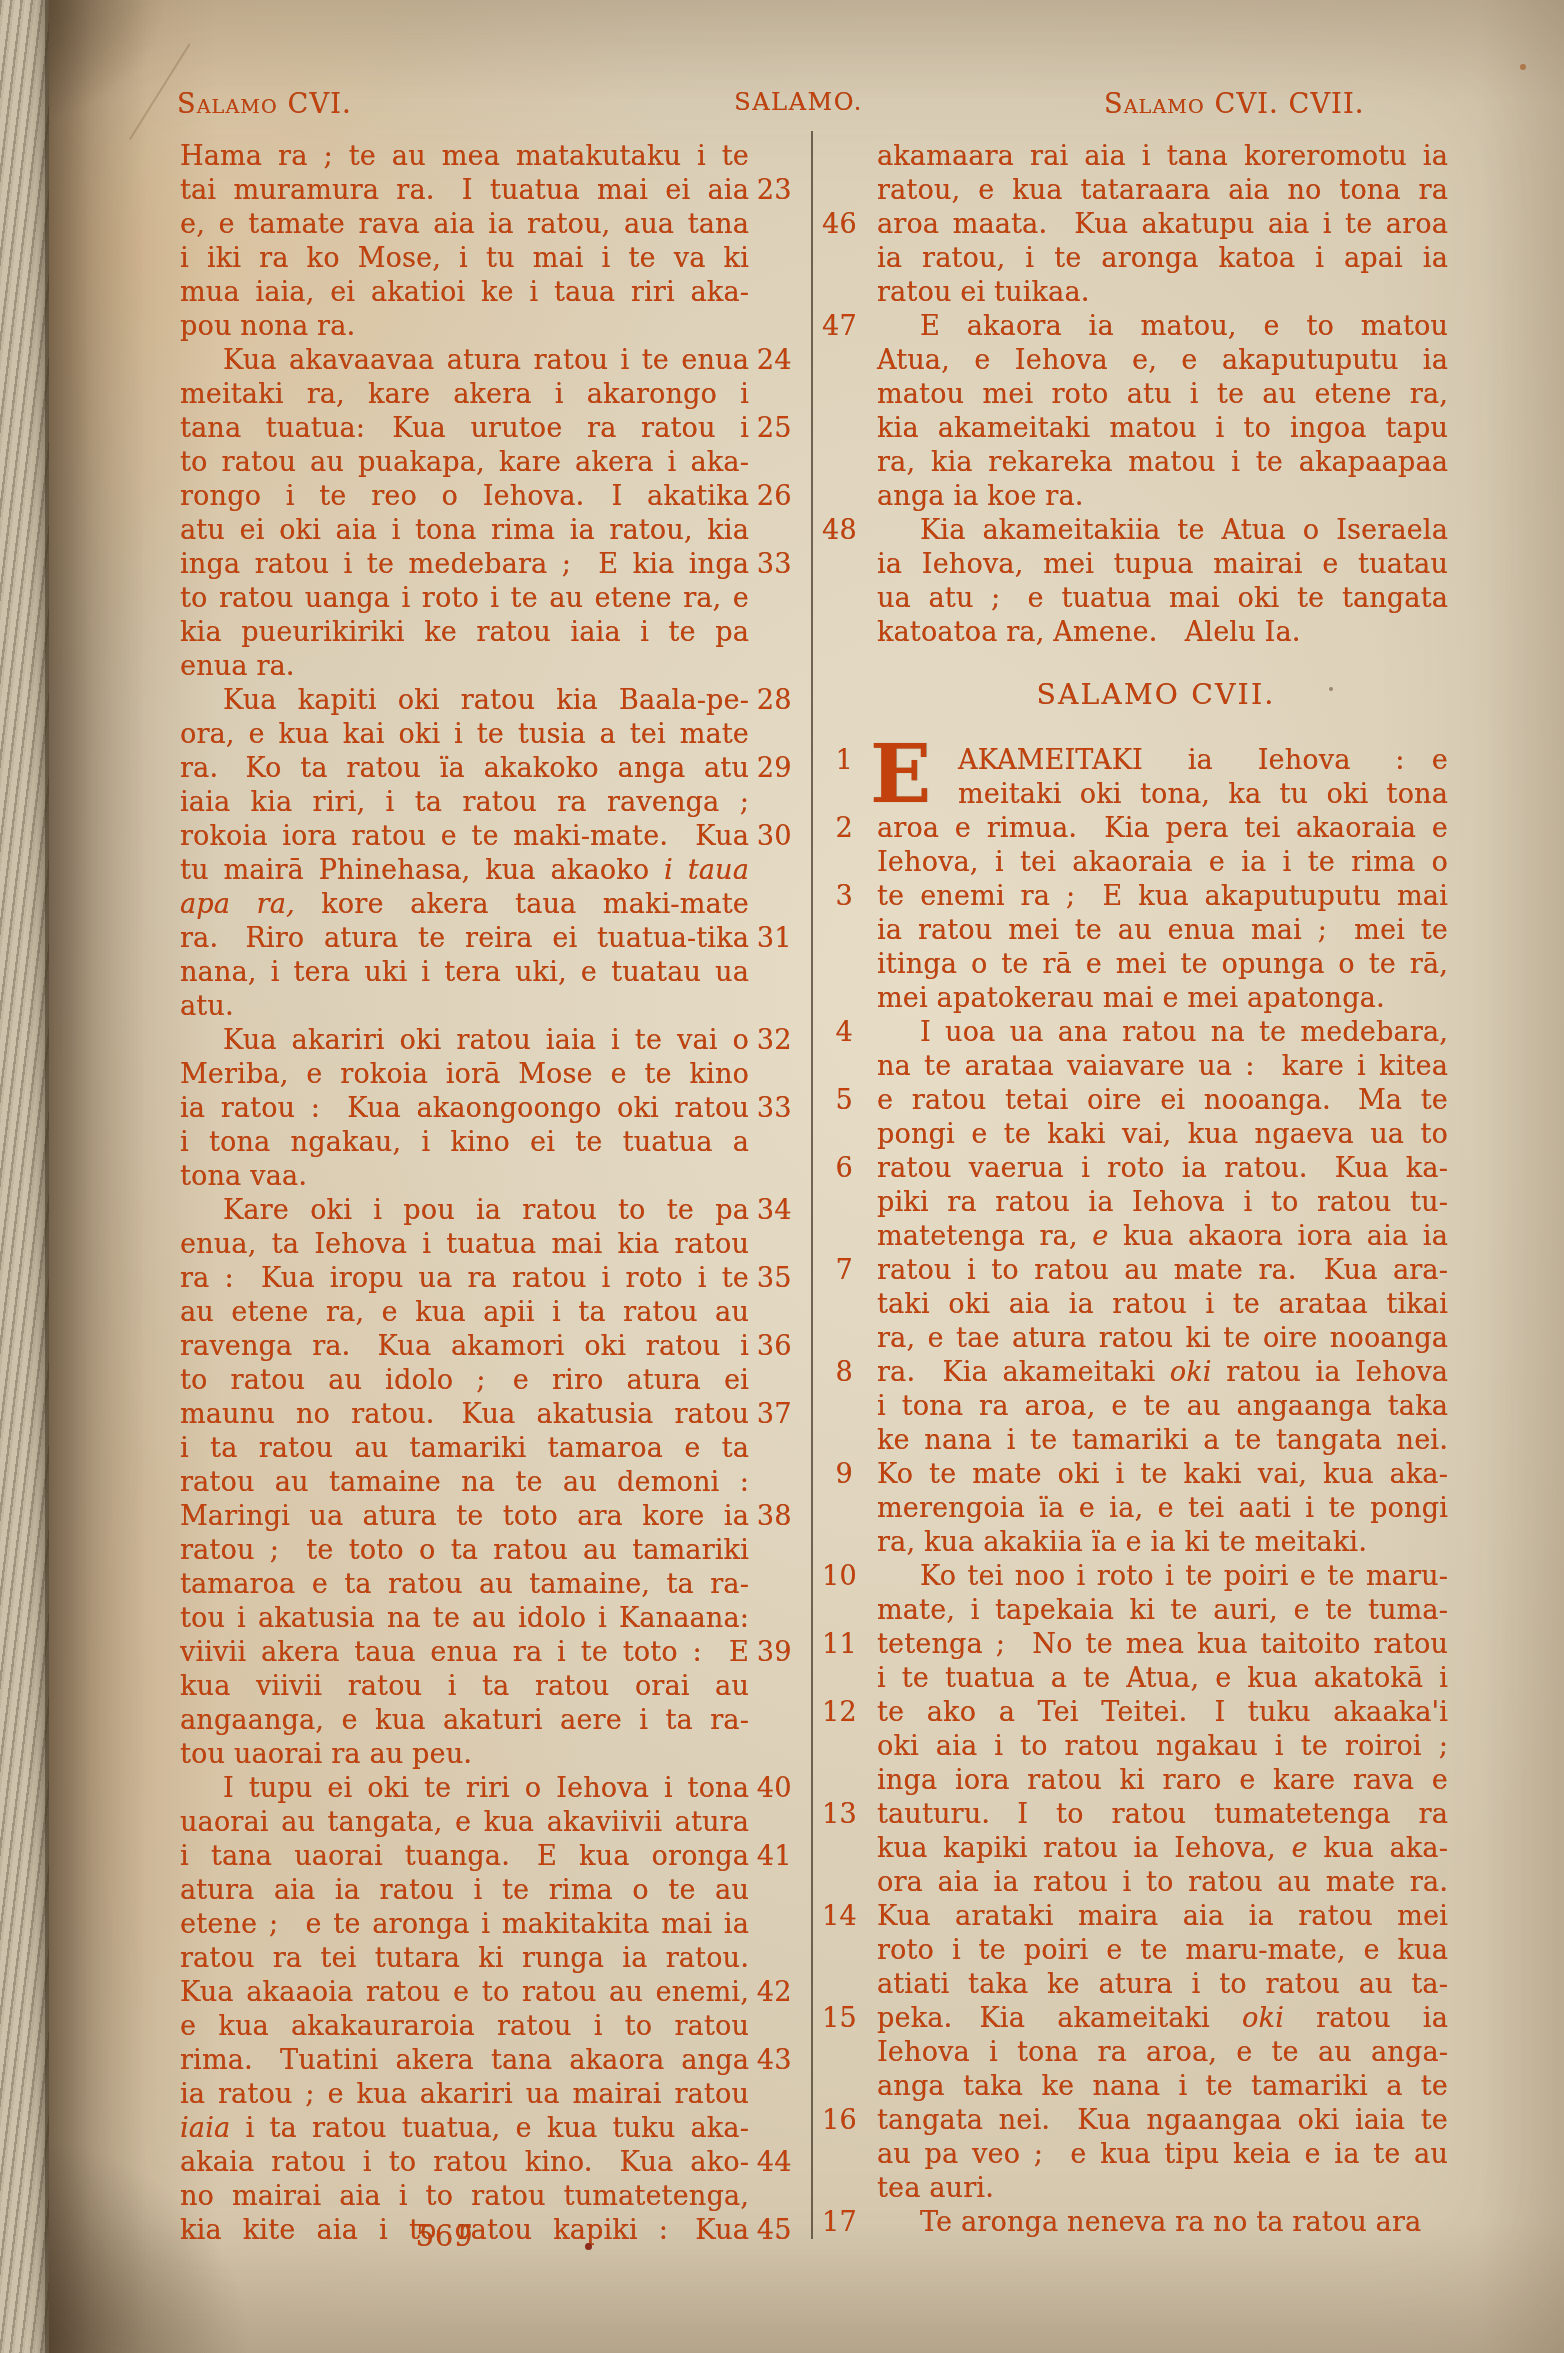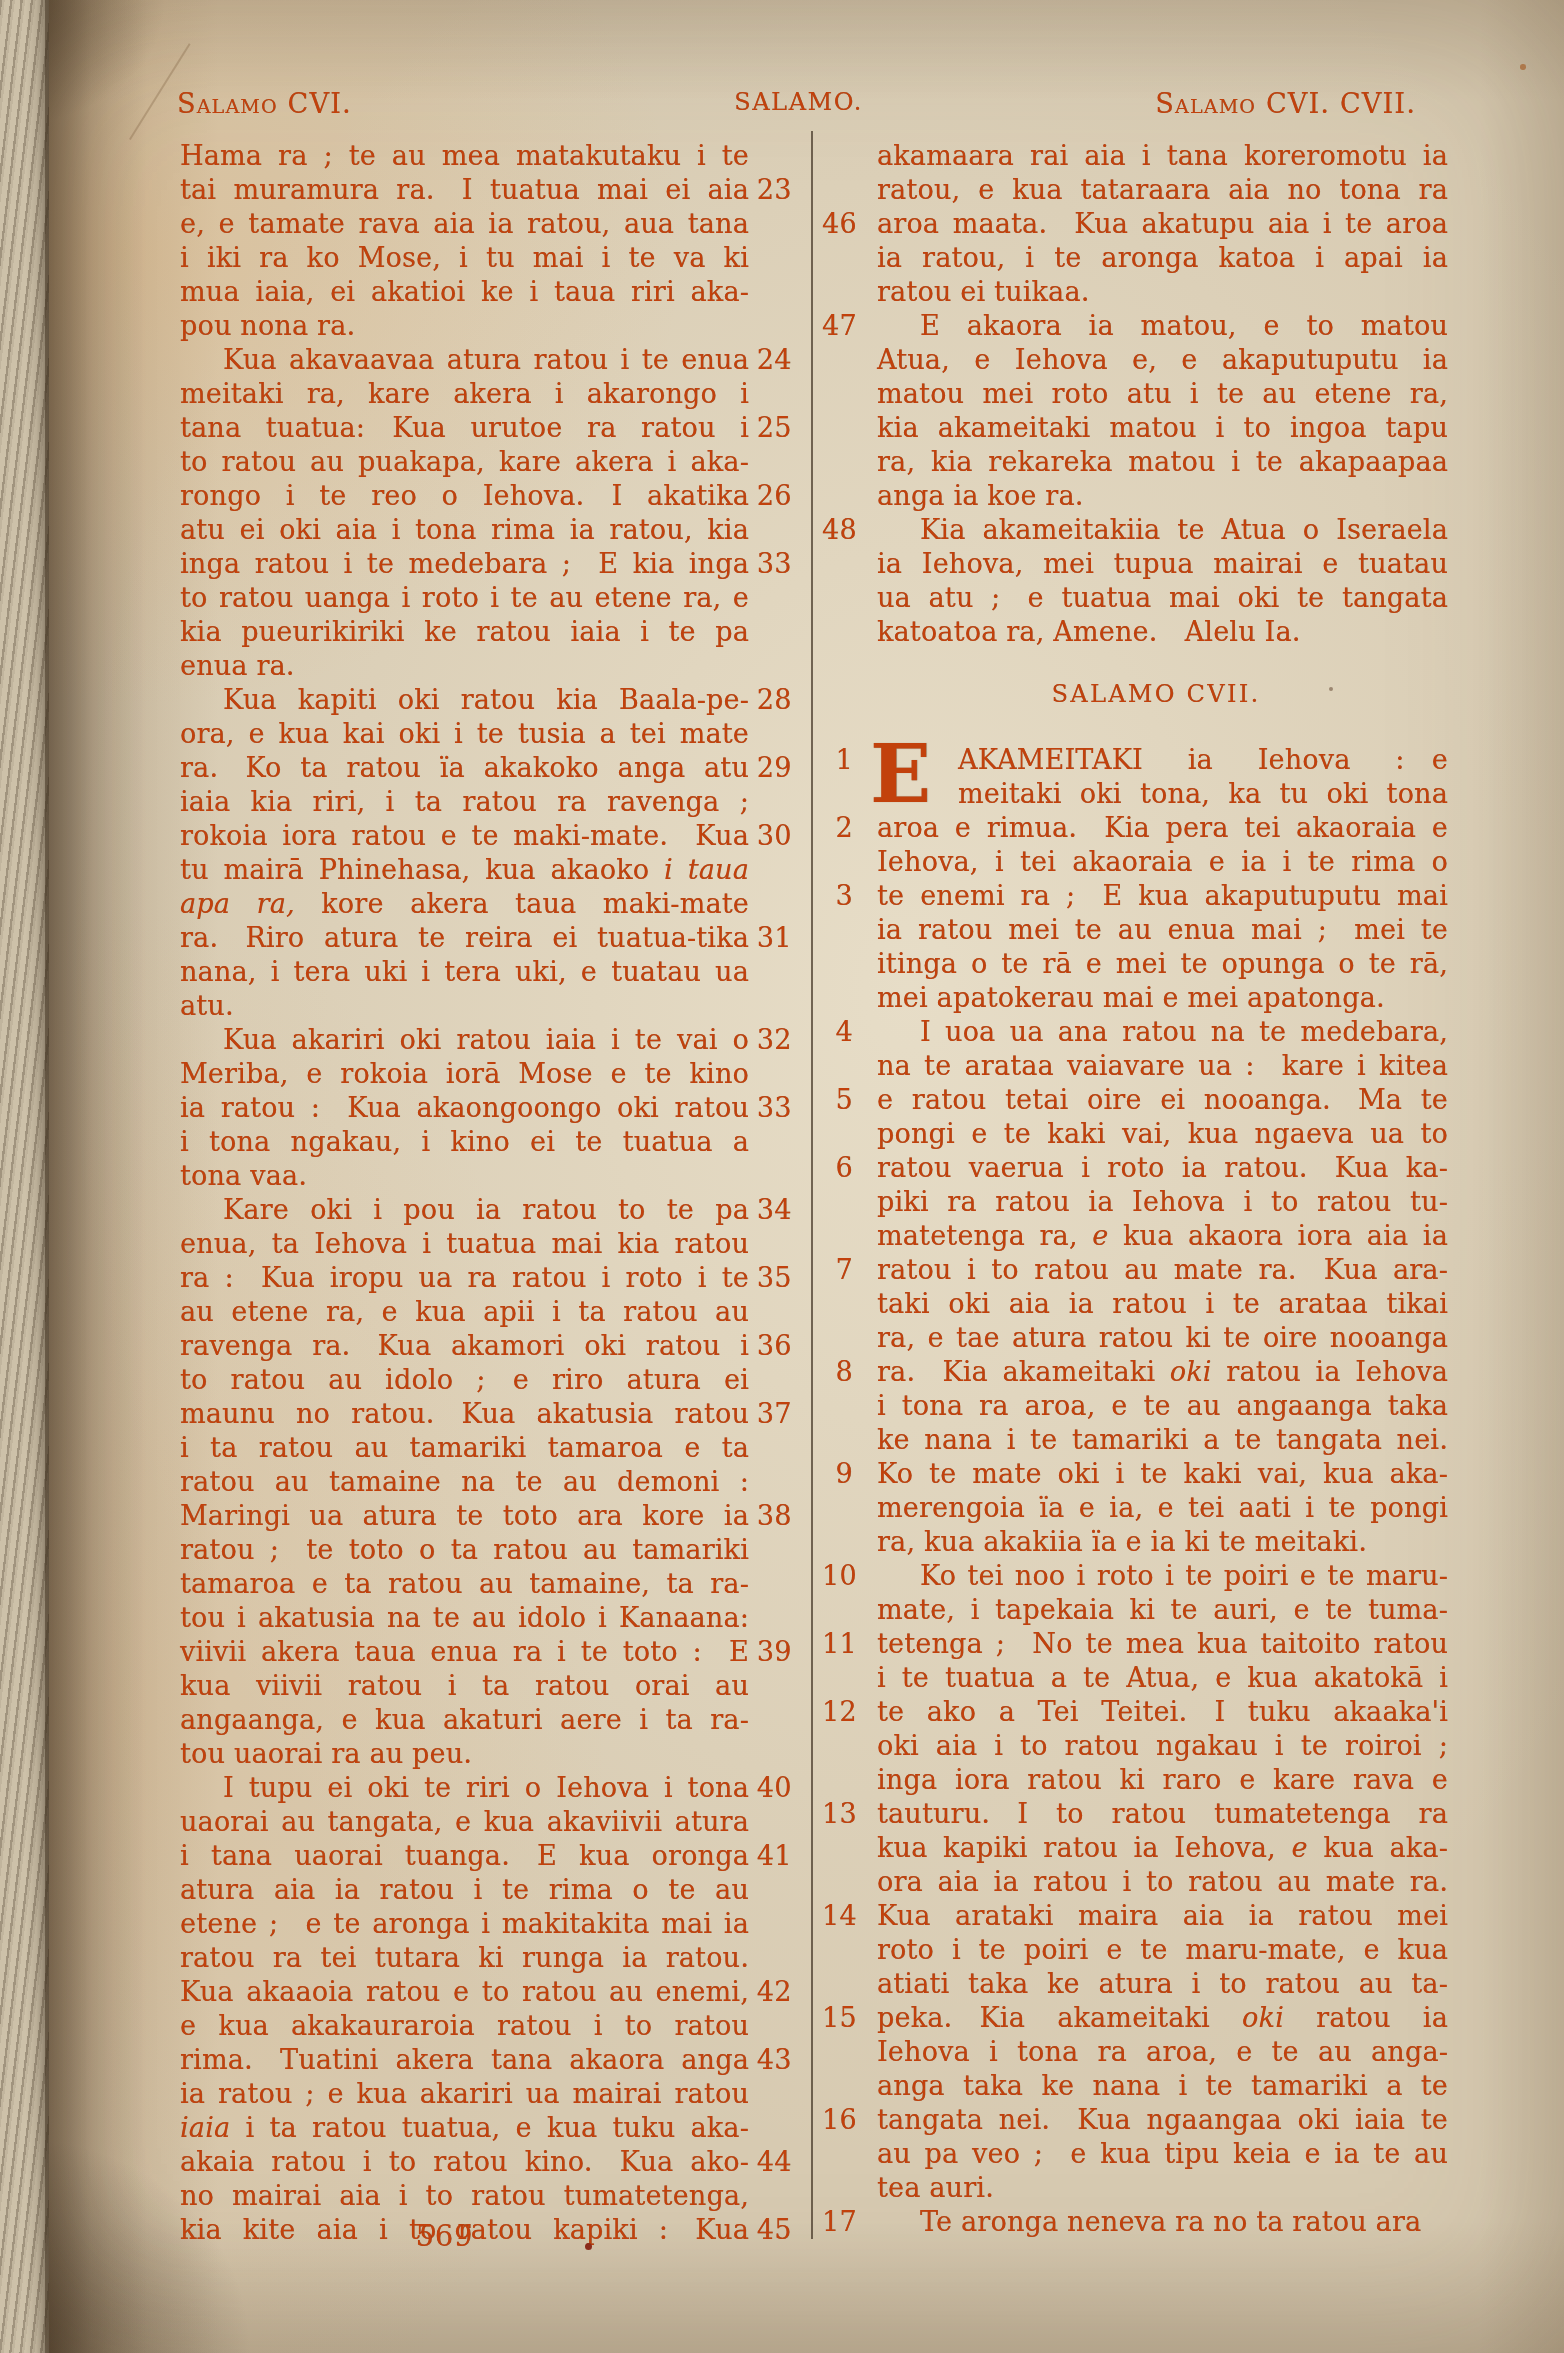--- a/index.html
+++ b/index.html
@@ -24,39 +24,39 @@
       repeating-linear-gradient(97deg, rgba(88,74,56,0.38) 0 2.3px, rgba(88,74,56,0.10) 2.3px 4.7px, rgba(0,0,0,0) 4.7px 10.2px),
       #cdc1a9;}
   .gutter{position:absolute;left:45px;top:0;bottom:0;width:102px;
     background:linear-gradient(90deg, rgba(62,46,28,0.5), rgba(62,46,28,0.16) 45%, rgba(0,0,0,0));}
   .crease{position:absolute;left:129px;top:139px;width:113px;height:1.6px;
     background:rgba(130,100,68,0.35);transform:rotate(-58deg);transform-origin:left top;}
   .hdr{position:absolute;top:88px;font-variant:small-caps;font-size:27px;
     letter-spacing:1.2px;text-shadow:0.2px 0.2px 0.5px rgba(65,49,30,0.5);}
   .hdr-left{left:177px;}
   .hdr-center{left:642px;width:313px;text-align:center;font-variant:normal;font-size:24px;letter-spacing:1.6px;}
-  .hdr-right{left:1064px;width:352px;text-align:right;}
+  .hdr-right{left:1104px;width:352px;}
   .divider{position:absolute;left:811px;top:131px;width:1.6px;height:2108px;background:rgba(64,50,34,0.70);}
   .col{position:absolute;font-size:27px;letter-spacing:0.2px;
     text-shadow:0.2px 0.2px 0.5px rgba(65,49,30,0.5);}
   .line{display:flex;height:34px;line-height:34px;white-space:nowrap;}
   .txt{text-align:justify;text-align-last:justify;white-space:normal;box-sizing:border-box;}
   .line.nj .txt{text-align-last:left;}
   .line.ind .txt{padding-left:43px;}
   .line.dc .txt{padding-left:81px;}
   .colL{left:180px;top:139px;width:604px;}
   .colL .txt{width:569px;}
   .colL .vnum{width:27px;margin-left:7.8px;text-align:left;}
   .colR{left:822px;width:626px;}
   .colR.pre{top:139px;}
   .colR.post{top:743px;}
   .colR .vnum{width:38px;padding-right:7px;box-sizing:border-box;text-align:right;flex:none;}
   .colR .txt{width:582px;margin-left:17px;}
   .psalm-heading{position:absolute;left:865px;width:582px;top:667px;height:55px;line-height:55px;
-    text-align:center;font-size:24px;letter-spacing:2.3px;
+    text-align:center;font-size:28px;letter-spacing:2.3px;
     text-shadow:0.2px 0.2px 0.6px rgba(65,49,30,0.55);}
   .dropcap{position:absolute;left:870px;top:740px;font-size:80px;line-height:0.86;font-weight:bold;
     text-shadow:0.4px 0.4px 0.8px rgba(65,49,30,0.5);}
   .pagenum{position:absolute;left:180px;width:529px;top:2219px;text-align:center;
     font-size:29px;letter-spacing:0.8px;text-shadow:0.2px 0.2px 0.5px rgba(65,49,30,0.5);}
   .speck{position:absolute;border-radius:50%;}
   .s1{left:585px;top:2243px;width:7px;height:7px;background:#8a2b1c;}
   .s2{left:1520px;top:64px;width:5.5px;height:5.5px;background:rgba(169,106,58,0.8);}
   .s3{left:1329px;top:687px;width:3.9px;height:3.9px;background:rgba(90,60,40,0.5);}
   i{font-style:italic;}

